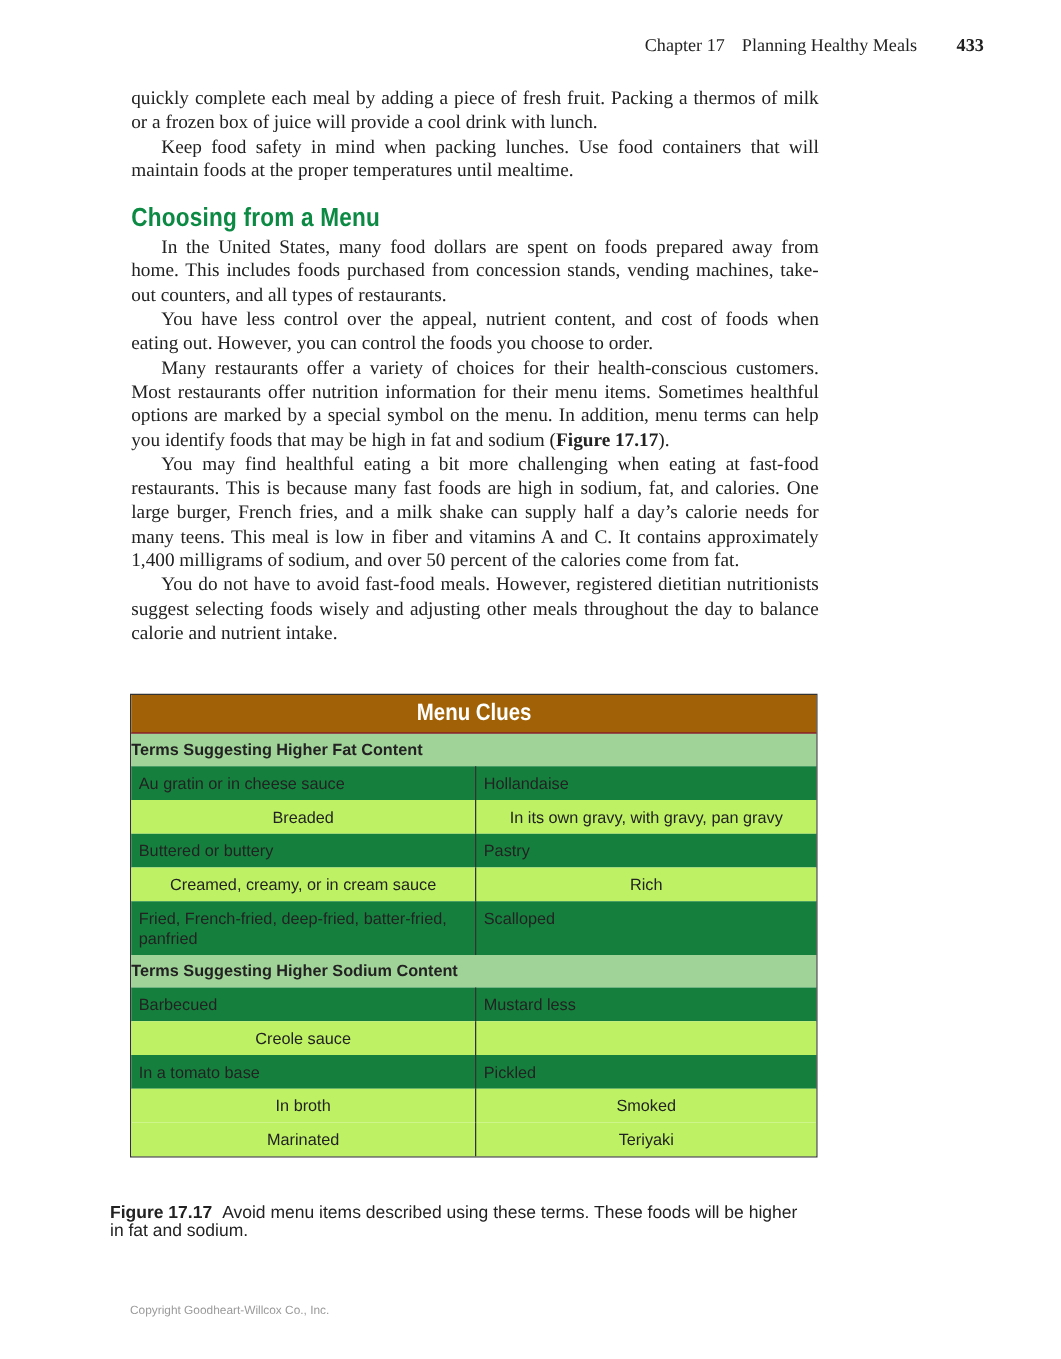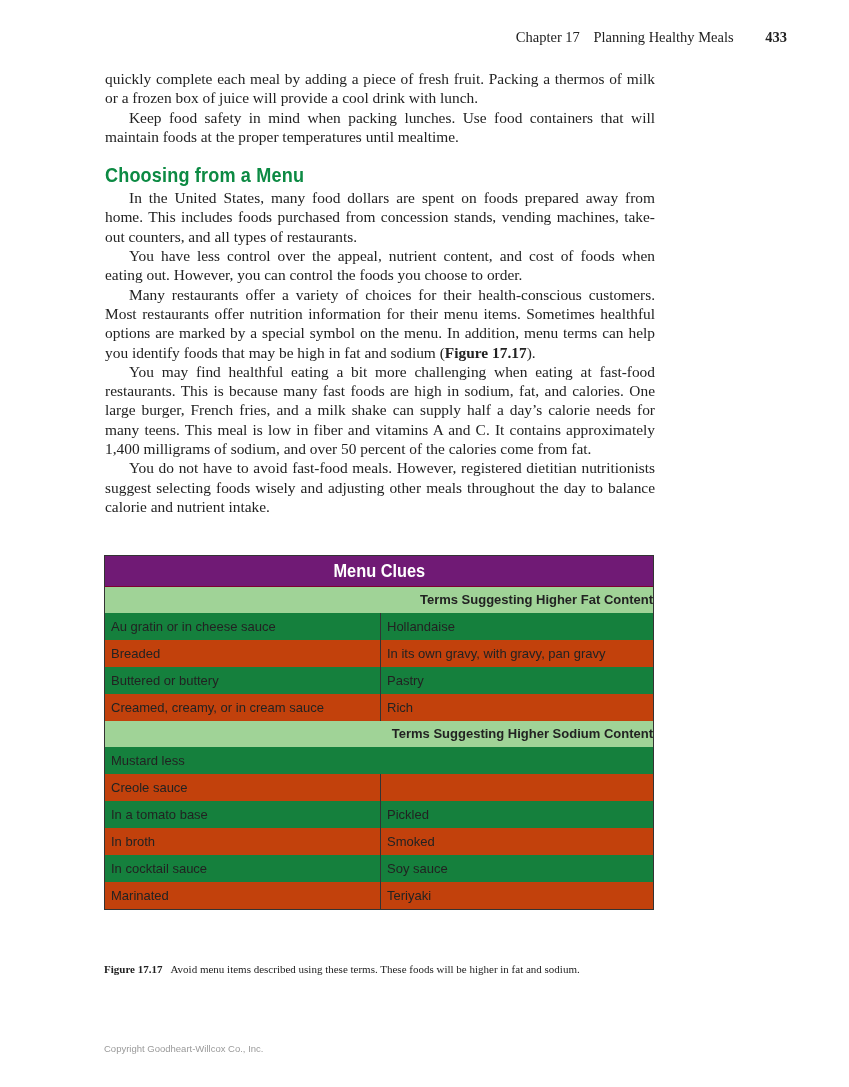--- a/index.html
+++ b/index.html
@@ -35,43 +35,43 @@
   .fig-ref { font-weight: bold; }
 
   .menu-table {
     position: absolute; left: 104px; top: 555px; width: 550px;
     border: 1.5px solid #333; border-collapse: collapse;
     font-family: "Liberation Sans", "DejaVu Sans", sans-serif;
     font-size: 13px; color: #222;
     box-sizing: border-box;
   }
   .menu-table .title-row {
-    background: #701a75; color: #fff; text-align: center;
+    background: #a16207; color: #fff; text-align: center;
     height: 30px; line-height: 30px;
     font-size: 19px; font-weight: bold;
     border-bottom: 1px solid #7d0033;
   }
   .menu-table .title-row span { display: inline-block; transform: scaleX(0.86); }
   .menu-table .section-row {
-    background: #a0d397; text-align: right; font-weight: bold;
+    background: #a0d397; text-align: left; font-weight: bold;
     height: 26px; line-height: 26px; font-size: 13px;
   }
   .menu-table .row { display: flex; }
   .menu-table .row.shade-a { background: #15803d; }
-  .menu-table .row.shade-b { background: #c2410c; }
+  .menu-table .row.shade-b { background: #bef264; text-align: center; }
   .menu-table .cell {
     padding: 6px 6px 5px 6px; line-height: 16px; box-sizing: border-box;
   }
   .menu-table .cell.left { width: 276px; border-right: 1.5px solid #333; }
   .menu-table .cell.right { flex: 1; }
 
   .caption {
-    position: absolute; left: 104px; top: 962px; width: 556px;
-    font-family: Liberation Serif, serif;
-    font-size: 11px; line-height: 15px; color: #222;
+    position: absolute; left: 88px; top: 962px; width: 556px;
+    font-family: Liberation Sans, sans-serif;
+    font-size: 14px; line-height: 15px; color: #222;
   }
   .caption .fig-label { font-weight: bold; margin-right: 8px; }
 
   .copyright {
     position: absolute; left: 104px; top: 1043px;
     font-family: "Liberation Sans", "DejaVu Sans", sans-serif;
     font-size: 9.5px; color: #9a9a9a;
   }
 </style>
 </head>
@@ -111,38 +111,39 @@
           <div class="cell right">In its own gravy, with gravy, pan gravy</div>
         </div>
         <div class="row shade-a">
           <div class="cell left">Buttered or buttery</div>
           <div class="cell right">Pastry</div>
         </div>
         <div class="row shade-b">
           <div class="cell left">Creamed, creamy, or in cream sauce</div>
           <div class="cell right">Rich</div>
         </div>
+        <div class="row shade-a">
+          <div class="cell left">Fried, French-fried, deep-fried, batter-fried, panfried</div>
+          <div class="cell right">Scalloped</div>
+        </div>
         <div class="section-row">Terms Suggesting Higher Sodium Content</div>
         <div class="row shade-a">
+          <div class="cell left">Barbecued</div>
           <div class="cell right">Mustard less</div>
         </div>
         <div class="row shade-b">
           <div class="cell left">Creole sauce</div>
         </div>
         <div class="row shade-a">
           <div class="cell left">In a tomato base</div>
           <div class="cell right">Pickled</div>
         </div>
         <div class="row shade-b">
           <div class="cell left">In broth</div>
           <div class="cell right">Smoked</div>
-        </div>
-        <div class="row shade-a">
-          <div class="cell left">In cocktail sauce</div>
-          <div class="cell right">Soy sauce</div>
         </div>
         <div class="row shade-b">
           <div class="cell left">Marinated</div>
           <div class="cell right">Teriyaki</div>
         </div>
       </div>
   </div>
 
   <div class="caption">
     <span class="fig-label">Figure 17.17</span><span>Avoid menu items described using these terms. These foods will be higher in fat and sodium.</span>

